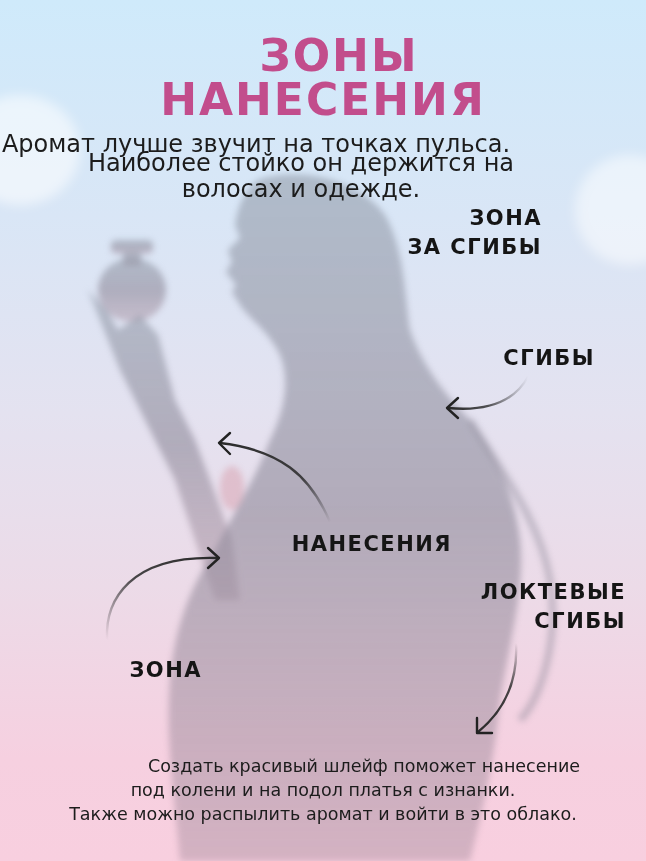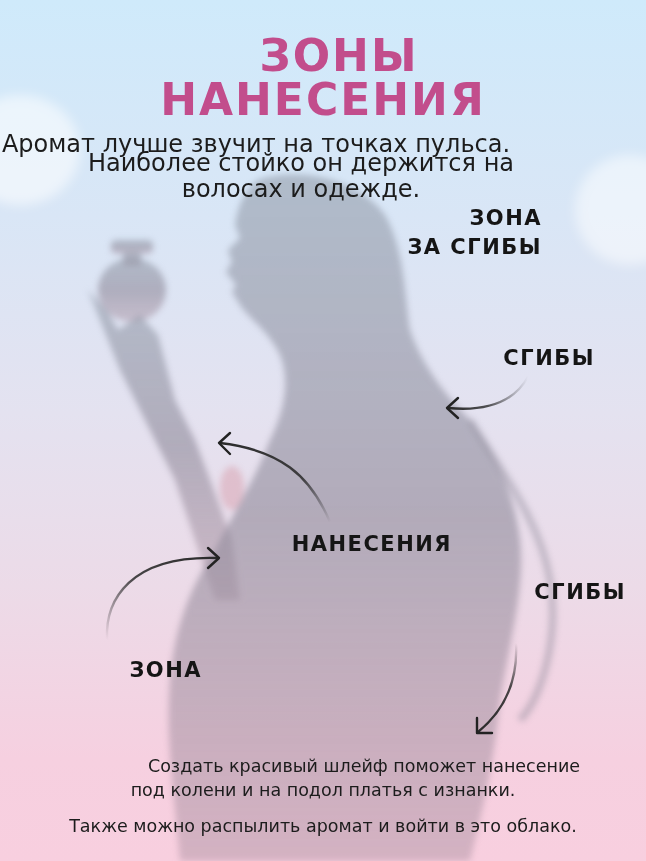--- a/index.html
+++ b/index.html
@@ -125,23 +125,24 @@
   <div class="subtitle" style="top:131px;">Аромат лучше звучит на точках пульса.</div>
   <div class="subtitle" style="top:150px;padding-left:45px;">Наиболее стойко он держится на волосах и одежде.</div>
 
   <div class="label" style="left:372px; top:204px; width:170px;">
     <div>ЗОНА</div>
     <div>ЗА СГИБЫ</div>
   </div>
   <div class="label" style="left:455px; top:344px; width:140px;">СГИБЫ</div>
   <div class="label" style="left:290px; top:530px; width:162px;">НАНЕСЕНИЯ</div>
   <div class="label" style="left:450px; top:578px; width:176px;">
+    <div>ЛОКТЕВЫЕ</div>
     <div>СГИБЫ</div>
   </div>
   <div class="label" style="left:32px; top:656px; width:170px;">
     <div>ЗОНА</div>
   </div>
 
   <div class="footer" style="top:754px;padding-left:41px;">Создать красивый шлейф поможет нанесение</div>
   <div class="footer" style="top:778px;">под колени и на подол платья с изнанки.</div>
-  <div class="footer" style="top:802px;margin-top:12px;">Также можно распылить аромат и войти в это облако.</div>
+  <div class="footer" style="top:802px;">Также можно распылить аромат и войти в это облако.</div>
 
 </div>
 
 </body></html>

